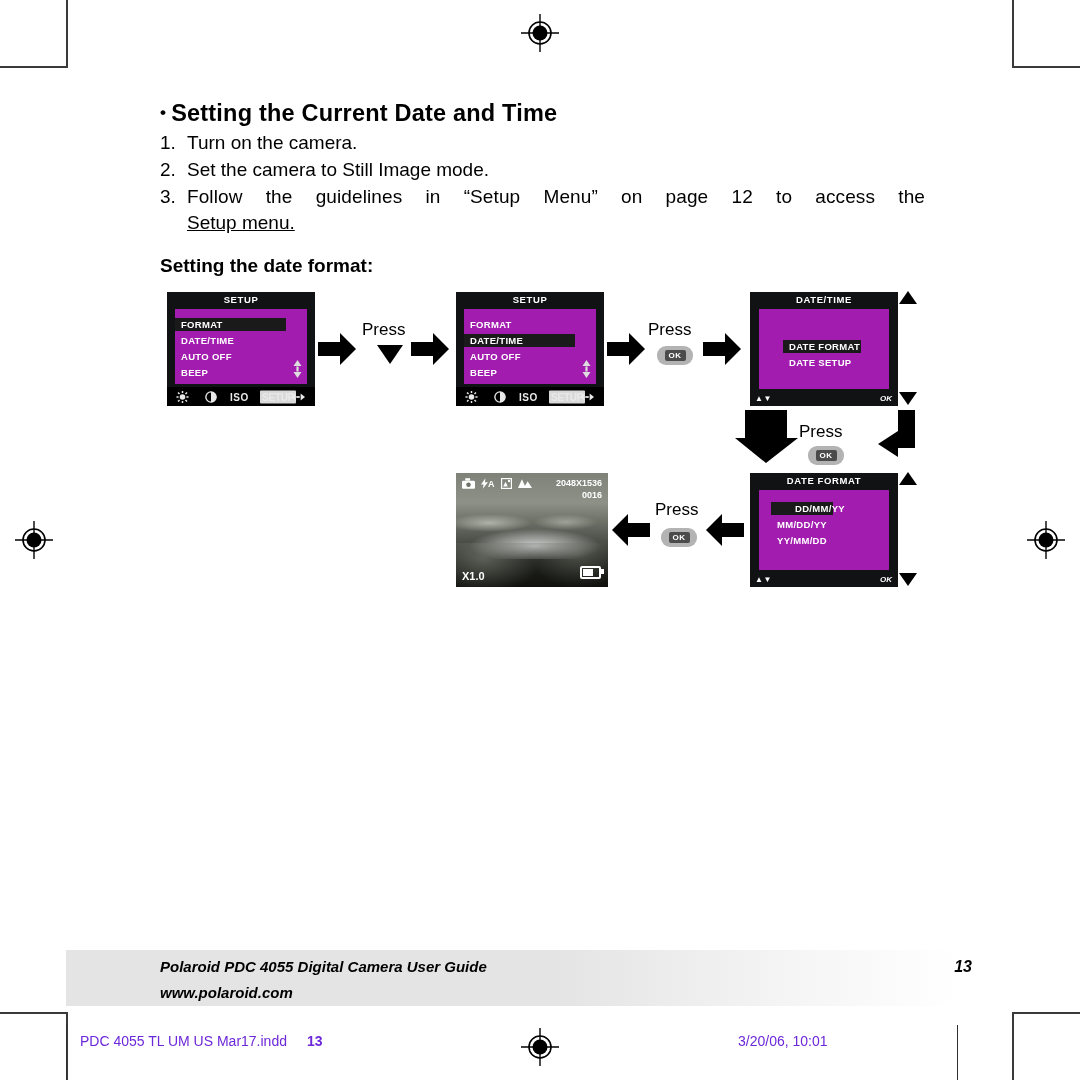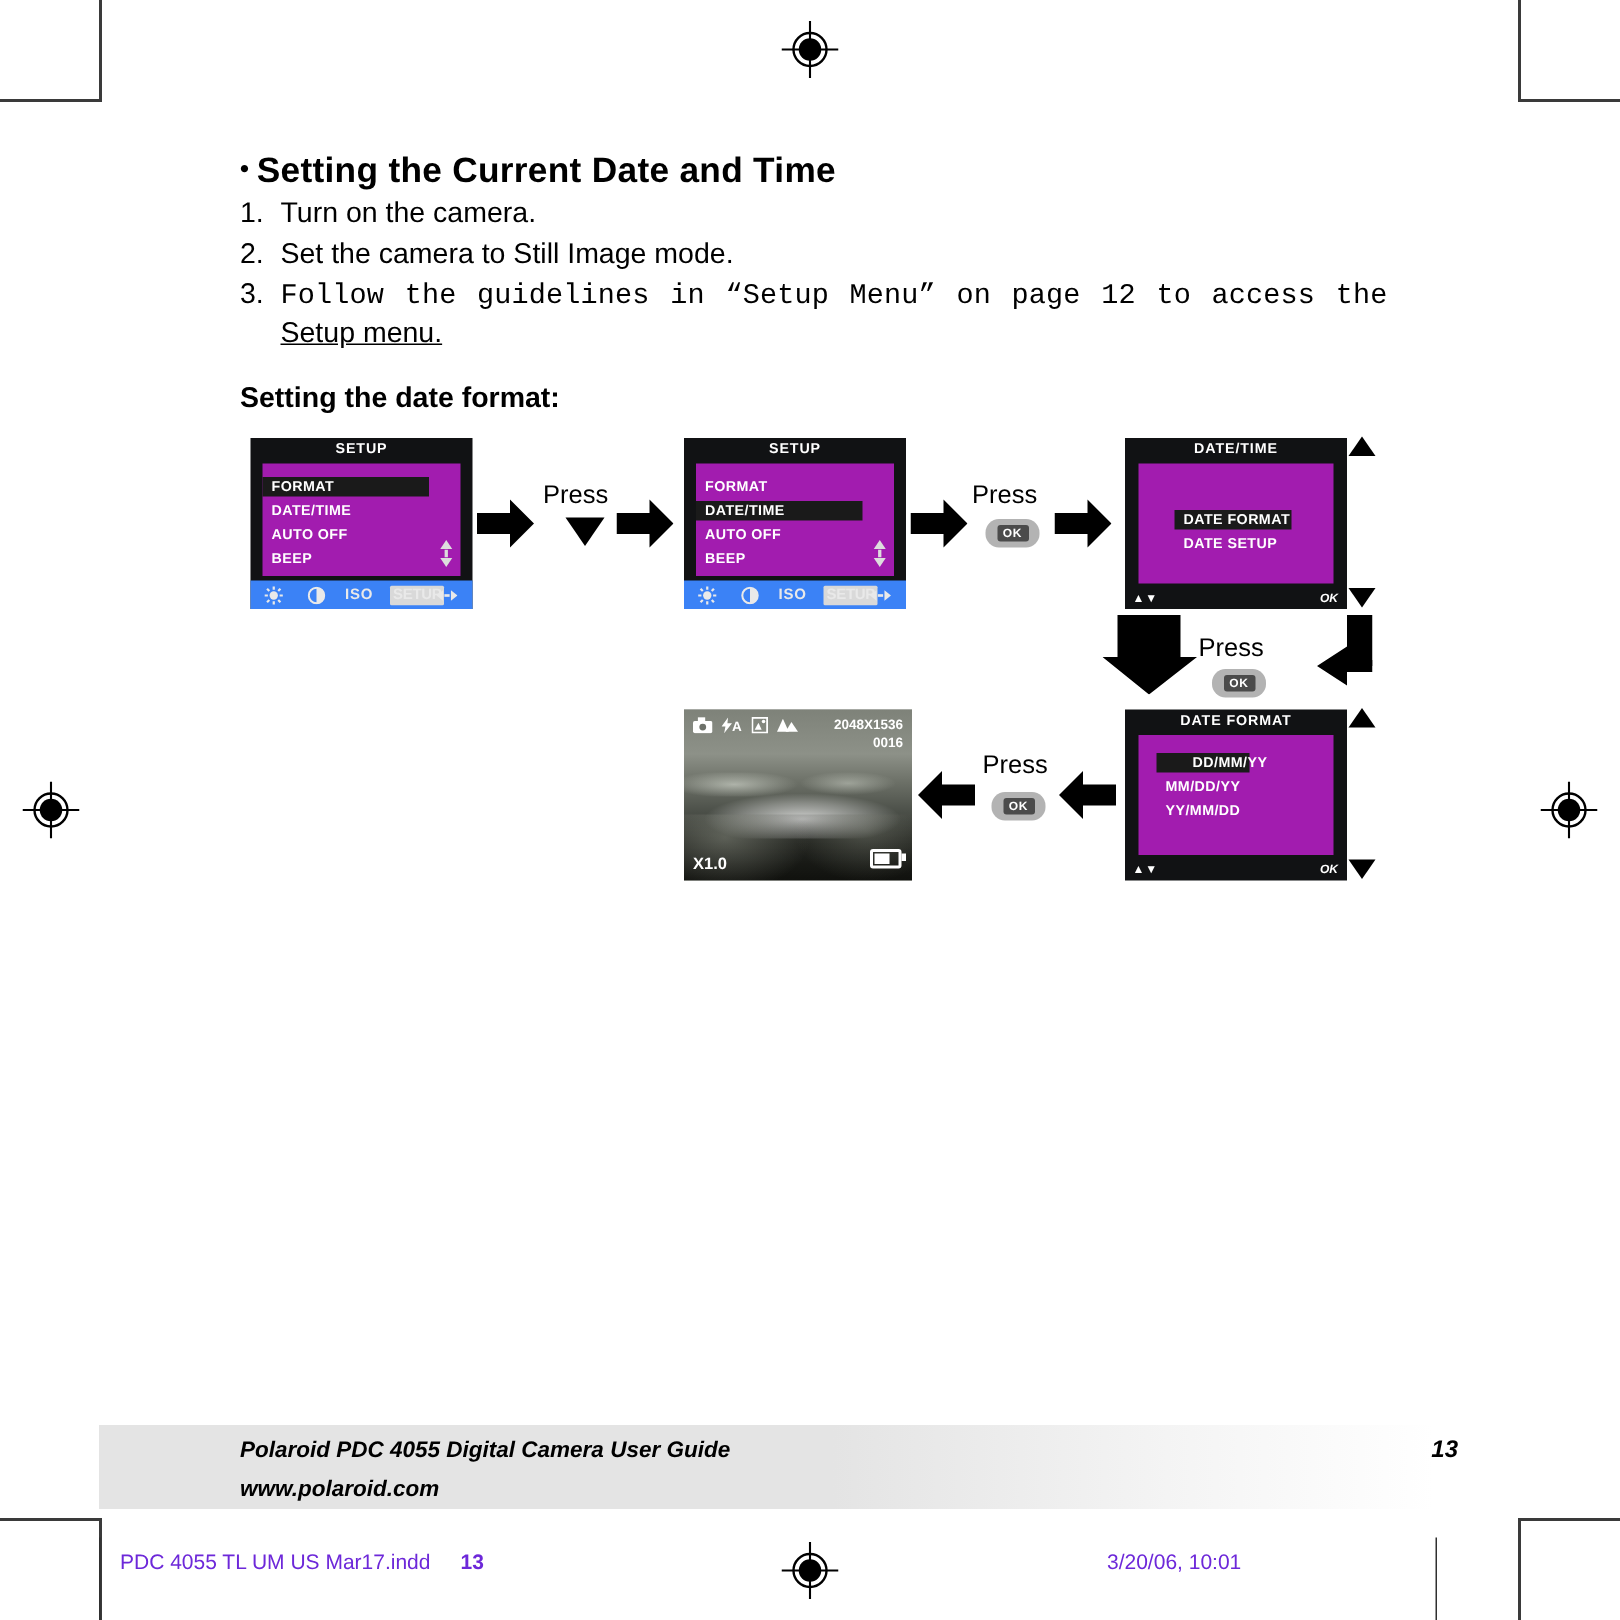--- a/index.html
+++ b/index.html
@@ -26,21 +26,20 @@
 
   .steps{position:absolute;left:160px;top:130px;width:765px;}
   .step{
     display:flex;font-size:19px;line-height:26px;margin-bottom:1px;
   }
   .step .num{width:27px;flex:0 0 27px;}
   .step .txt{flex:1;}
   .step .txt.justify{
     text-align:justify;text-align-last:justify;
     letter-spacing:.1px;
-    font-family:Liberation Mono, monospace;
   }
   .step .txt .cont{display:block;text-align:left;text-align-last:left;padding-left:0;text-decoration:underline;}
 
   .subheading{
     position:absolute;left:160px;top:255px;
     font-size:19px;font-weight:bold;
   }
 
   
   #diagram{position:absolute;left:0;top:0;width:1080px;height:1080px;}
@@ -62,21 +61,21 @@
     letter-spacing:.3px;white-space:nowrap;padding-left:6px;
     line-height:13px;height:13px;box-sizing:border-box;
   }
   .menu-item.sel{background:#1a1a1a;}
   .menu-item.sel.wide{width:84%;}
 
   .scroll-ud{
     position:absolute;width:9px;height:18px;
   }
   .statusbar{
-    position:absolute;left:0;right:0;bottom:0;height:19px;background:#3b82f6;
+    position:absolute;left:0;right:0;bottom:0;height:19px;background:#000000;
   }
   .statusbar .sicon{
     position:absolute;top:50%;transform:translateY(-50%);
     font-size:10px;font-weight:bold;color:#e9e9e9;
   }
   .setup-chip{
     background:#d9d9d9;color:#111;font-size:7.5px;font-weight:bold;
     padding:1px 2px;letter-spacing:-.2px;border-radius:1px;
   }
 

